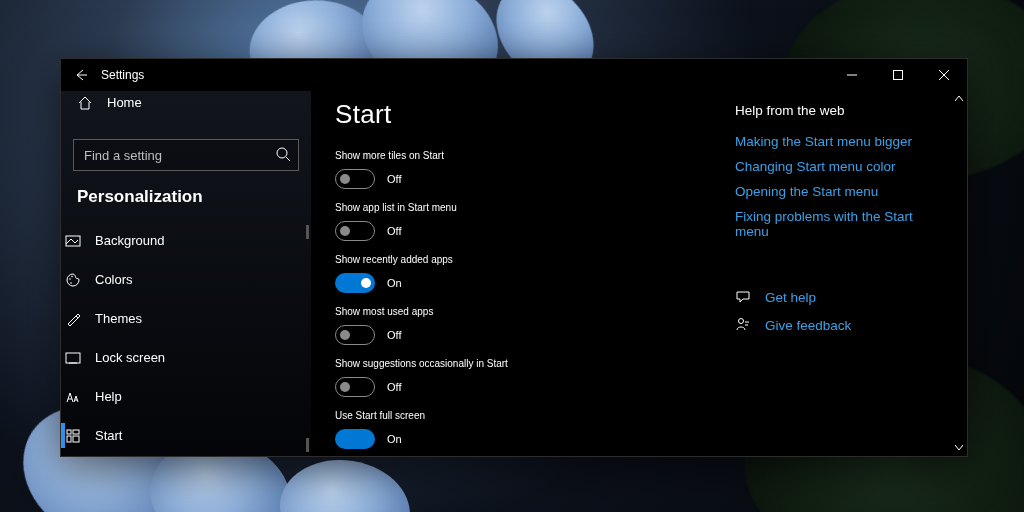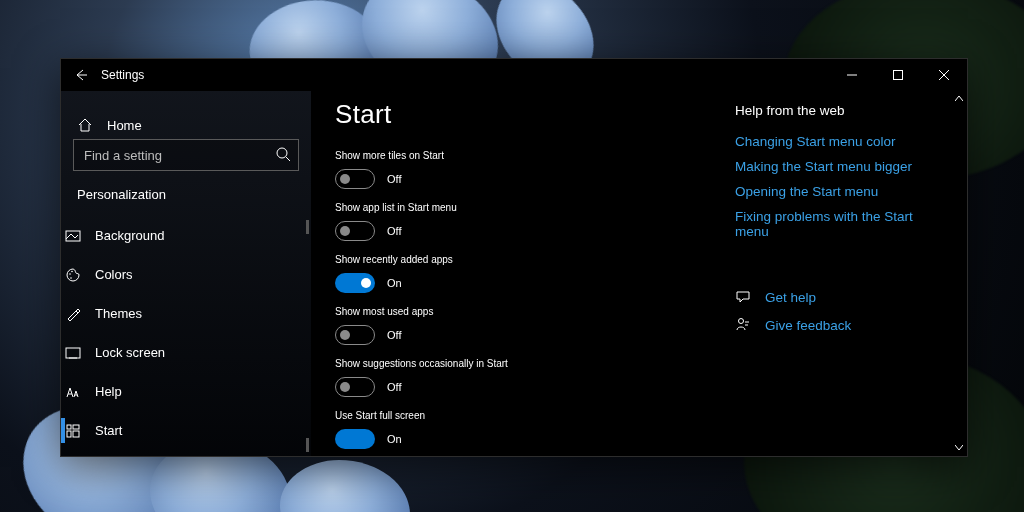--- a/index.html
+++ b/index.html
@@ -44,34 +44,34 @@
   .svg-ico { stroke: #fff; stroke-width: 1; fill: none; }
 
   .body-split { flex: 1; display: flex; min-height: 0; }
   .sidebar {
     width: 250px;
     background: linear-gradient(180deg, rgba(50,60,80,0.35), rgba(10,15,25,0.3));
     padding-top: 4px;
     position: relative;
     display: flex; flex-direction: column;
   }
-  .home-row { display:flex; align-items:flex-end; height:38px; padding-left:16px; gap:14px; font-size:13px; }
+  .home-row { display:flex; align-items:flex-start; height:38px; padding-left:16px; gap:14px; font-size:13px; }
   .search-wrap { margin: 6px 12px 10px 12px; position: relative; }
   .search {
     width: 100%; height: 32px;
     background: rgba(0,0,0,0.25);
     border: 1px solid #5a5a5a;
     color: #ccc;
     padding: 0 46px 0 10px;
     font-size: 13px;
     outline: none;
   }
   .search::placeholder { color: #bdbdbd; }
   .search-ico { position:absolute; right:8px; top:8px; }
-  .category-label { font-size: 13px; font-weight: 400; padding: 6px 28px 14px 16px; }
+  .category-label { font-size: 17px; font-weight: 700; padding: 6px 28px 14px 16px; }
   .nav-list-wrap { position: relative; flex: 1; overflow:hidden; }
   .nav-list { list-style:none; }
   .nav-item { display:flex; align-items:center; height:39px; padding-left:4px; gap:14px; font-size:13px; color:#fff; position:relative; }
   .nav-item.selected::before { content:""; position:absolute; left:0; top:7px; bottom:7px; width:4px; background:#3390e6; }
   .nav-ico { width:16px; height:16px; display:flex; align-items:center; justify-content:center; color:#fff; }
   .mini-scroll { position:absolute; right:2px; width:3px; background:#555; }
   .ms1 { top:4px; height:14px; }
   .ms2 { bottom:4px; height:14px; }
 
   .content-wrap { flex:1; position:relative; display:flex; min-width:0;}
@@ -276,22 +276,22 @@
                 <div class="toggle-row">
                   <div class="toggle on"></div>
                   <div class="toggle-state">On</div>
                 </div>
               </div>
             </div>
         </div>
         <div class="col-side">
           <div class="help-head">Help from the web</div>
           <div id="help-links">
+              <a class="help-link" href="#">Making the Start menu bigger</a>
               <a class="help-link" href="#">Changing Start menu color</a>
-              <a class="help-link" href="#">Making the Start menu bigger</a>
               <a class="help-link" href="#">Opening the Start menu</a>
               <a class="help-link" href="#">Fixing problems with the Start menu</a>
             </div>
           <div style="height:28px"></div>
           <div class="action-row">
             <span class="nav-ico">
                 <svg width="16" height="16" class="svg-ico">
                   <path d="M2 3 H14 V10 H8 L5 13 V10 H2 Z"></path>
                 </svg>
               </span>

